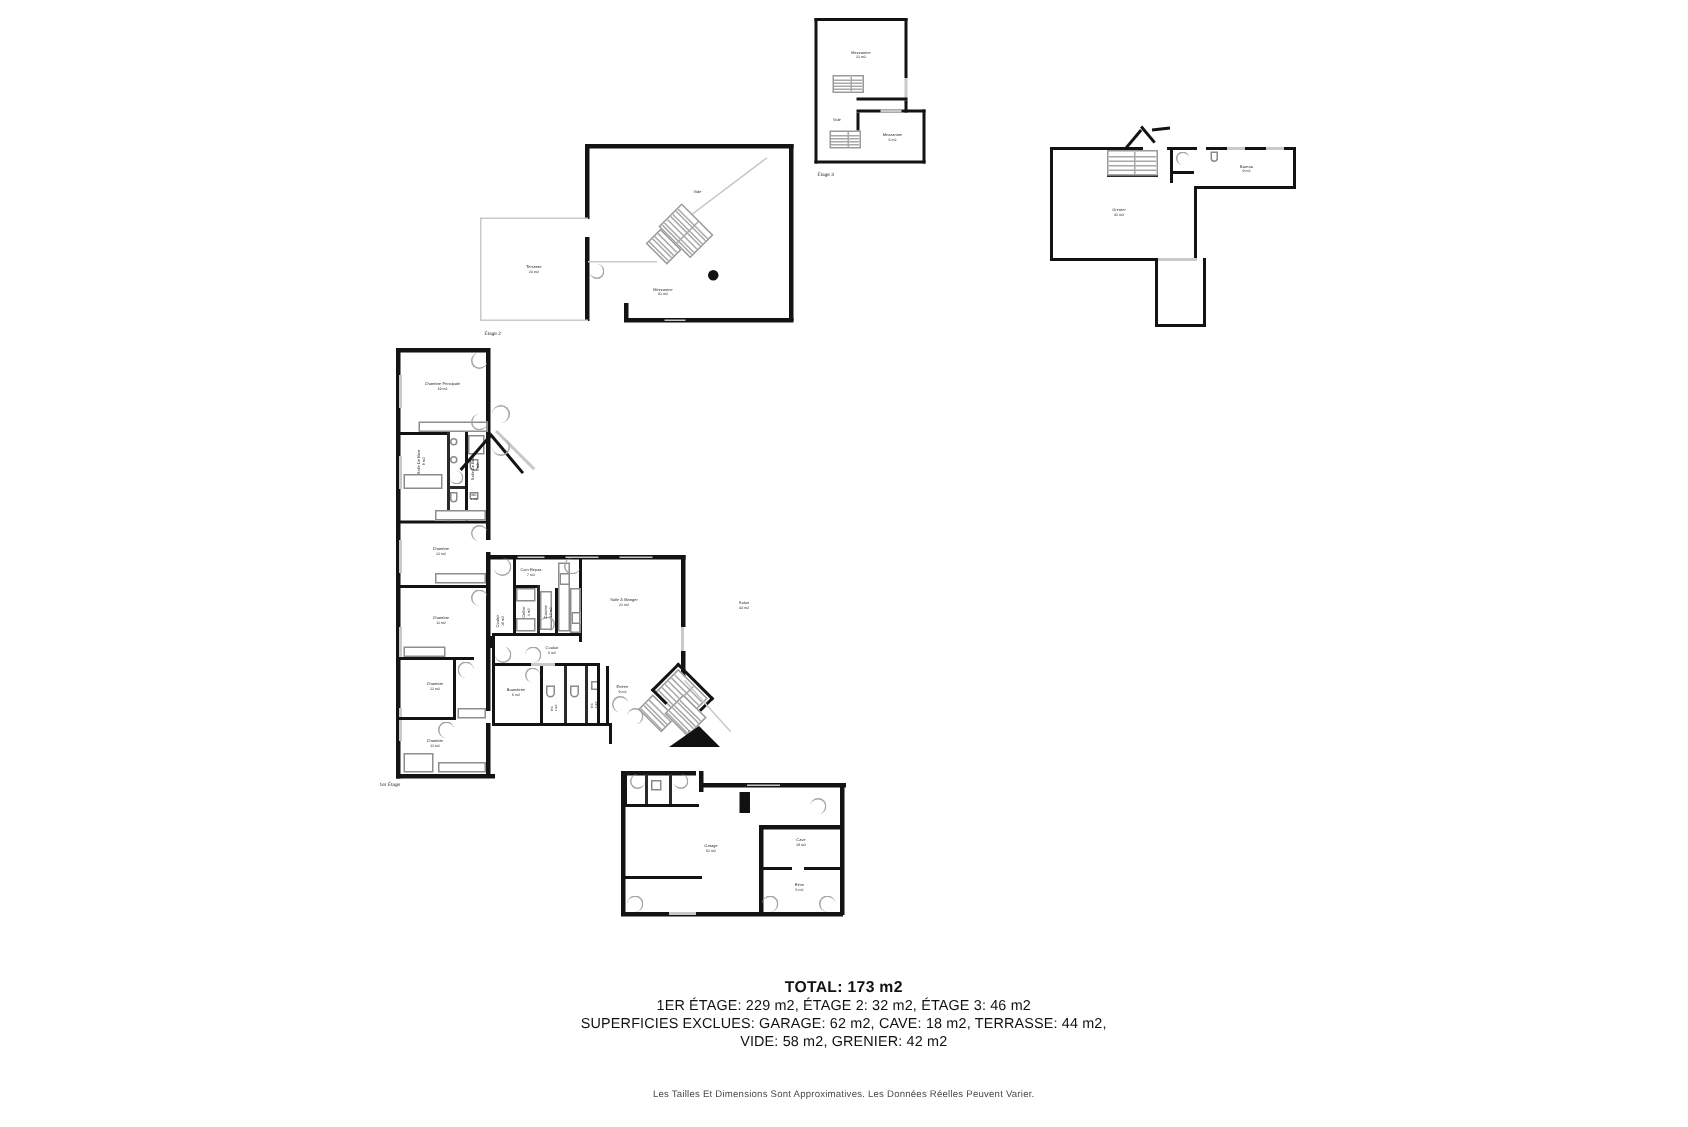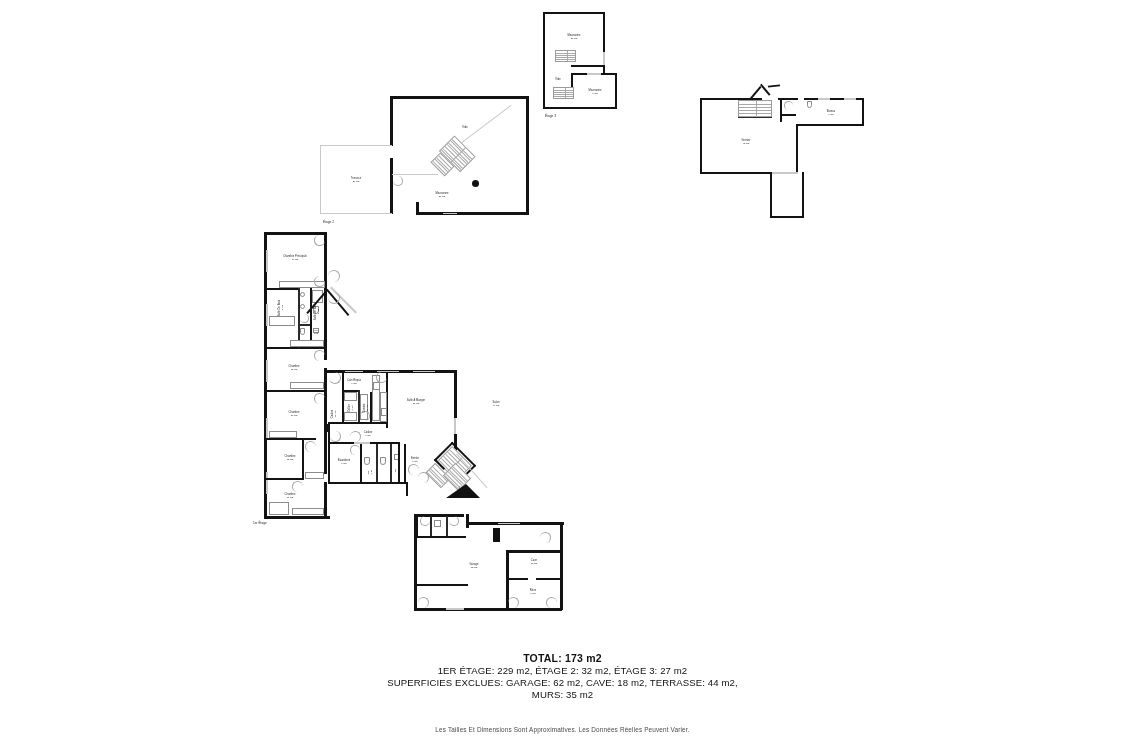--- a/index.html
+++ b/index.html
@@ -588,20 +588,20 @@
     <div class="lbl" style="left:283px; top:360px;">
       <span class="nm">Réve</span>
       <span class="ar">6 m2</span>
     </div>
 
     <div class="floor-tag" style="left:3px; top:289px;">1er Étage</div>
   </div>
 
   <div id="summary">
     <div class="total">TOTAL: 173 m2</div>
-    <div class="ln">1ER ÉTAGE: 229 m2, ÉTAGE 2: 32 m2, ÉTAGE 3: 27 m2</div>
+    <div class="ln">1ER ÉTAGE: 229 m2, ÉTAGE 2: 32 m2, ÉTAGE 3: 46 m2</div>
     <div class="ln">SUPERFICIES EXCLUES: GARAGE: 62 m2, CAVE: 18 m2, TERRASSE: 44 m2,</div>
-    <div class="ln">MURS: 35 m2</div>
+    <div class="ln">VIDE: 58 m2, GRENIER: 42 m2</div>
   </div>
 
   <div id="disclaimer">Les Tailles Et Dimensions Sont Approximatives. Les Données Réelles Peuvent Varier.</div>
 
 </div>
 
 </body></html>

